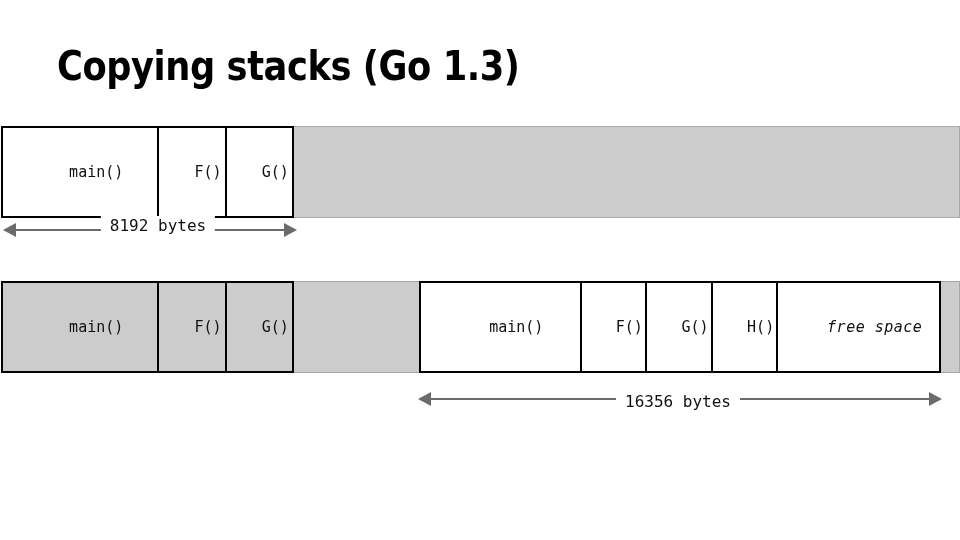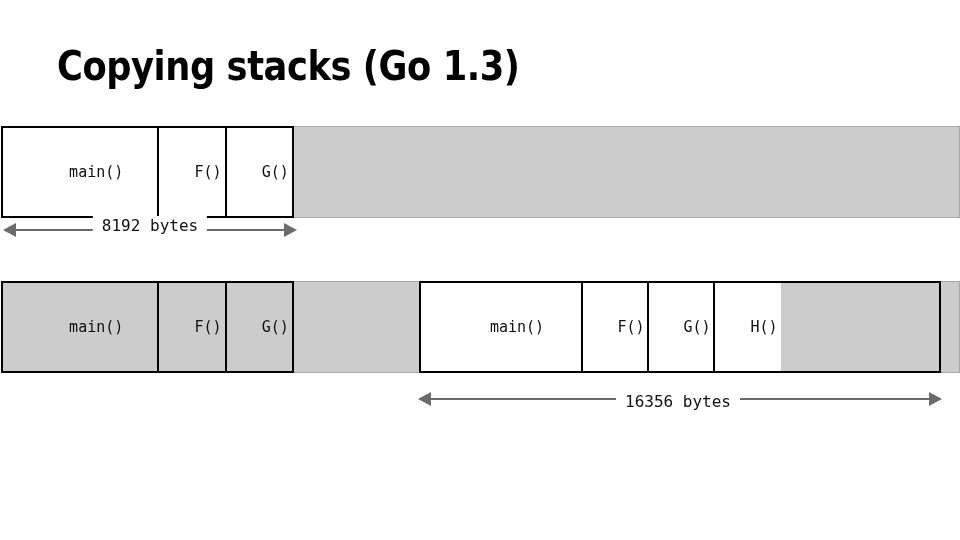--- a/index.html
+++ b/index.html
@@ -118,21 +118,21 @@
   </div>
   <div class="cell white" style="width:66px;">
     <span>G()</span>
   </div>
 </div>
 
 <div class="measure" style="left:3px; top:219px; width:294px;">
   <div class="arrow-head left" style="left:0px;"></div>
   <div class="arrow-line" style="left:12px; width:270px;"></div>
   <div class="arrow-head right" style="left:281px;"></div>
-  <div class="measure-label" style="left:147px;">8192 bytes</div>
+  <div class="measure-label" style="left:155px;">8192 bytes</div>
 </div>
 
 <div class="gray-fill" style="left:1px; top:281px; width:959px; height:92px;"></div>
 
 <div class="cellrow" style="left:1px; top:281px; width:293px; height:92px;">
   <div class="cell gray" style="width:159px;">
     <span>main()</span>
   </div>
   <div class="cell gray" style="width:68px;">
     <span>F()</span>
@@ -148,20 +148,23 @@
   </div>
   <div class="cell white" style="width:66px;">
     <span>F()</span>
   </div>
   <div class="cell white" style="width:66px;">
     <span>G()</span>
   </div>
   <div class="cell white" style="width:66px;">
     <span>H()</span>
   </div>
+  <div class="cell white italic" style="width:162px;">
+    <span>free space</span>
+  </div>
 </div>
 
 <div class="measure" style="left:418px; top:388px; width:524px;">
   <div class="arrow-head left" style="left:0px;"></div>
   <div class="arrow-line" style="left:12px; width:500px;"></div>
   <div class="arrow-head right" style="left:511px;"></div>
   <div class="measure-label" style="left:260px;margin-top:7px;">16356 bytes</div>
 </div>
 
 </body></html>

